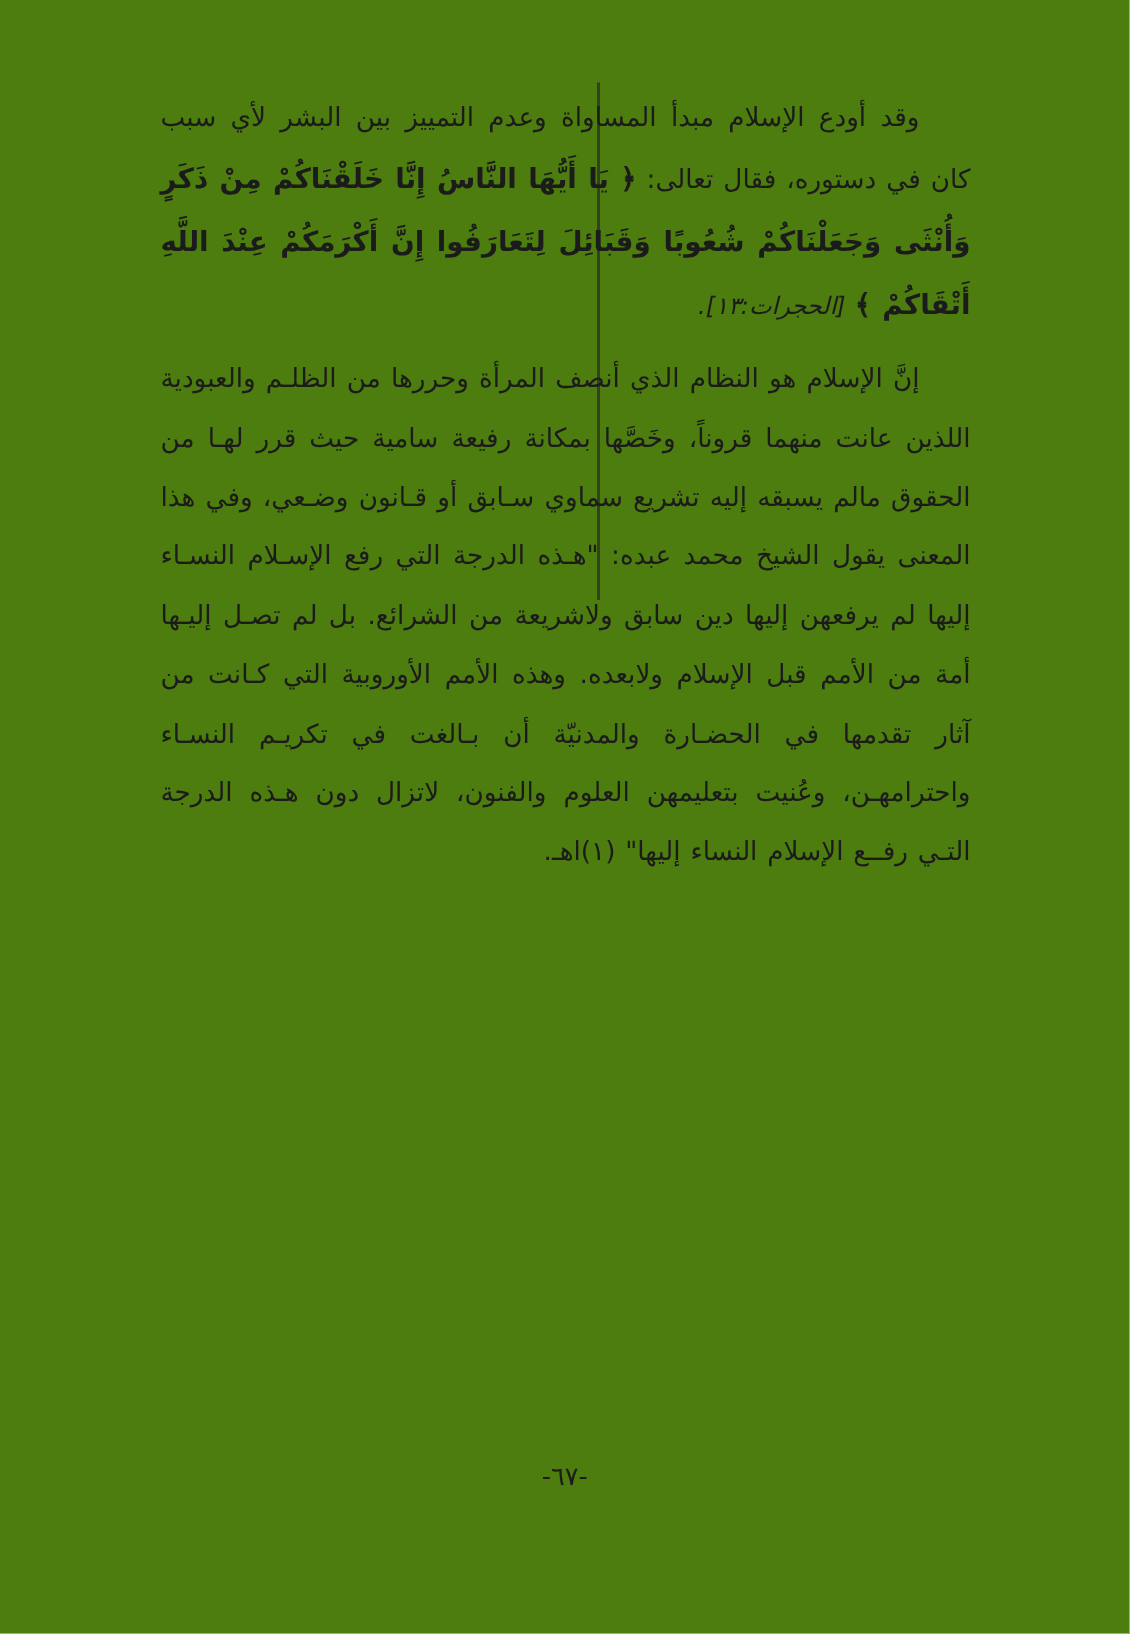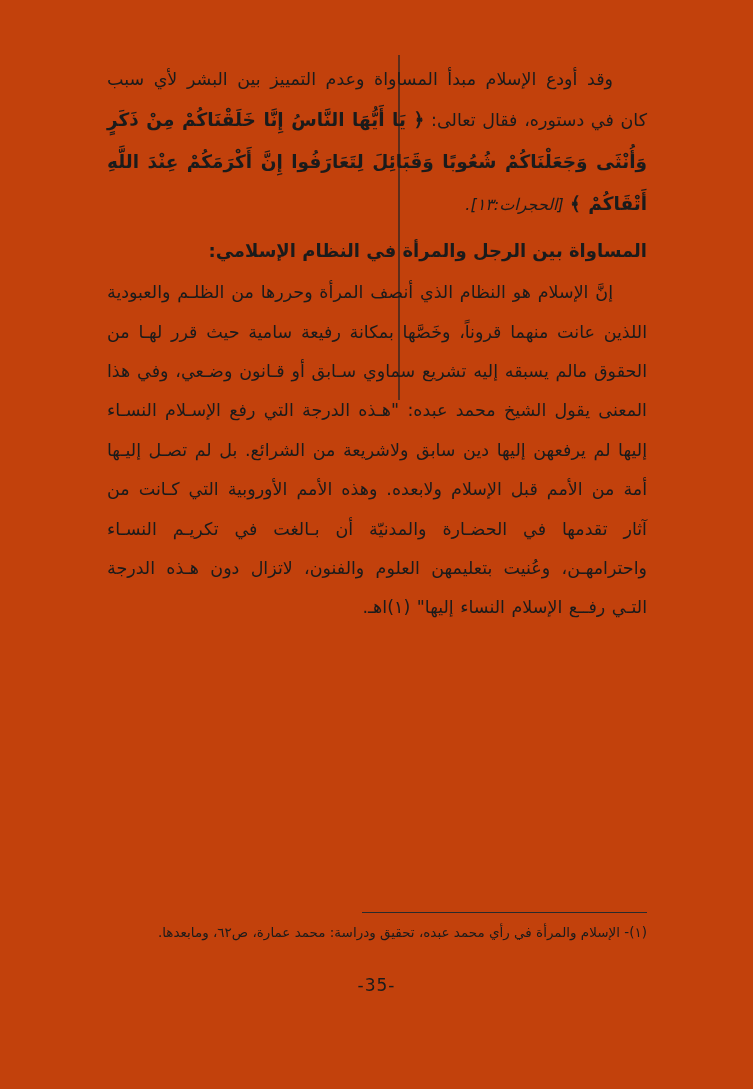--- a/index.html
+++ b/index.html
@@ -5,21 +5,21 @@
   html, body {
     margin: 0;
     padding: 0;
     background: #e9e8e4;
   }
   .page {
     position: relative;
     width: 753px;
     height: 1089px;
     margin: 0 auto;
-    background: #c2410c;
+    background: #4d7c0f;
     color: #1b1b1b;
     direction: rtl;
     font-family: "DejaVu Sans", sans-serif;
     overflow: hidden;
     box-shadow: 0 0 4px rgba(0,0,0,.15);
   }
   .content {
     position: absolute;
     top: 60px;
     right: 106px;
@@ -88,26 +88,21 @@
 
 <div class="page">
 
   <div class="scan-line"></div>
 
   <div class="content">
 
     <p class="para"><span>وقد أودع الإسلام مبدأ المساواة وعدم التمييز بين البشر لأي سبب كان في دستوره، فقال تعالى: </span><span class="verse">﴿ يَا أَيُّهَا النَّاسُ إِنَّا خَلَقْنَاكُمْ مِنْ ذَكَرٍ وَأُنْثَى وَجَعَلْنَاكُمْ شُعُوبًا وَقَبَائِلَ لِتَعَارَفُوا إِنَّ أَكْرَمَكُمْ عِنْدَ اللَّهِ أَتْقَاكُمْ ﴾</span><span class="verse-ref"> [الحجرات:١٣].</span></p>
 
 
-    <h2 class="heading">المساواة بين الرجل والمرأة في النظام الإسلامي:</h2>
 
     <p class="para">إنَّ الإسلام هو النظام الذي أنصف المرأة وحررها من الظلـم والعبودية اللذين عانت منهما قروناً، وخَصَّها بمكانة رفيعة سامية حيث قرر لهـا من الحقوق مالم يسبقه إليه تشريع سماوي سـابق أو قـانون وضـعي، وفي هذا المعنى يقول الشيخ محمد عبده: "هـذه الدرجة التي رفع الإسـلام النسـاء إليها لم يرفعهن إليها دين سابق ولاشريعة من الشرائع. بل لم تصـل إليـها أمة من الأمم قبل الإسلام ولابعده. وهذه الأمم الأوروبية التي كـانت من آثار تقدمها في الحضـارة والمدنيّة أن بـالغت في تكريـم النسـاء واحترامهـن، وعُنيت بتعليمهن العلوم والفنون، لاتزال دون هـذه الدرجة التـي رفــع الإسلام النساء إليها" (١)اهـ.</p>
 
   </div>
 
-  <div class="footnote-area">
-    <div class="footnote-rule"></div>
-    <p class="footnote">(١)- الإسلام والمرأة في رأي محمد عبده، تحقيق ودراسة: محمد عمارة، ص٦٢، ومابعدها.</p>
-  </div>
 
-  <div class="page-number">-35-</div>
+  <div class="page-number">-٦٧-</div>
 
 </div>
 
 </body></html>

